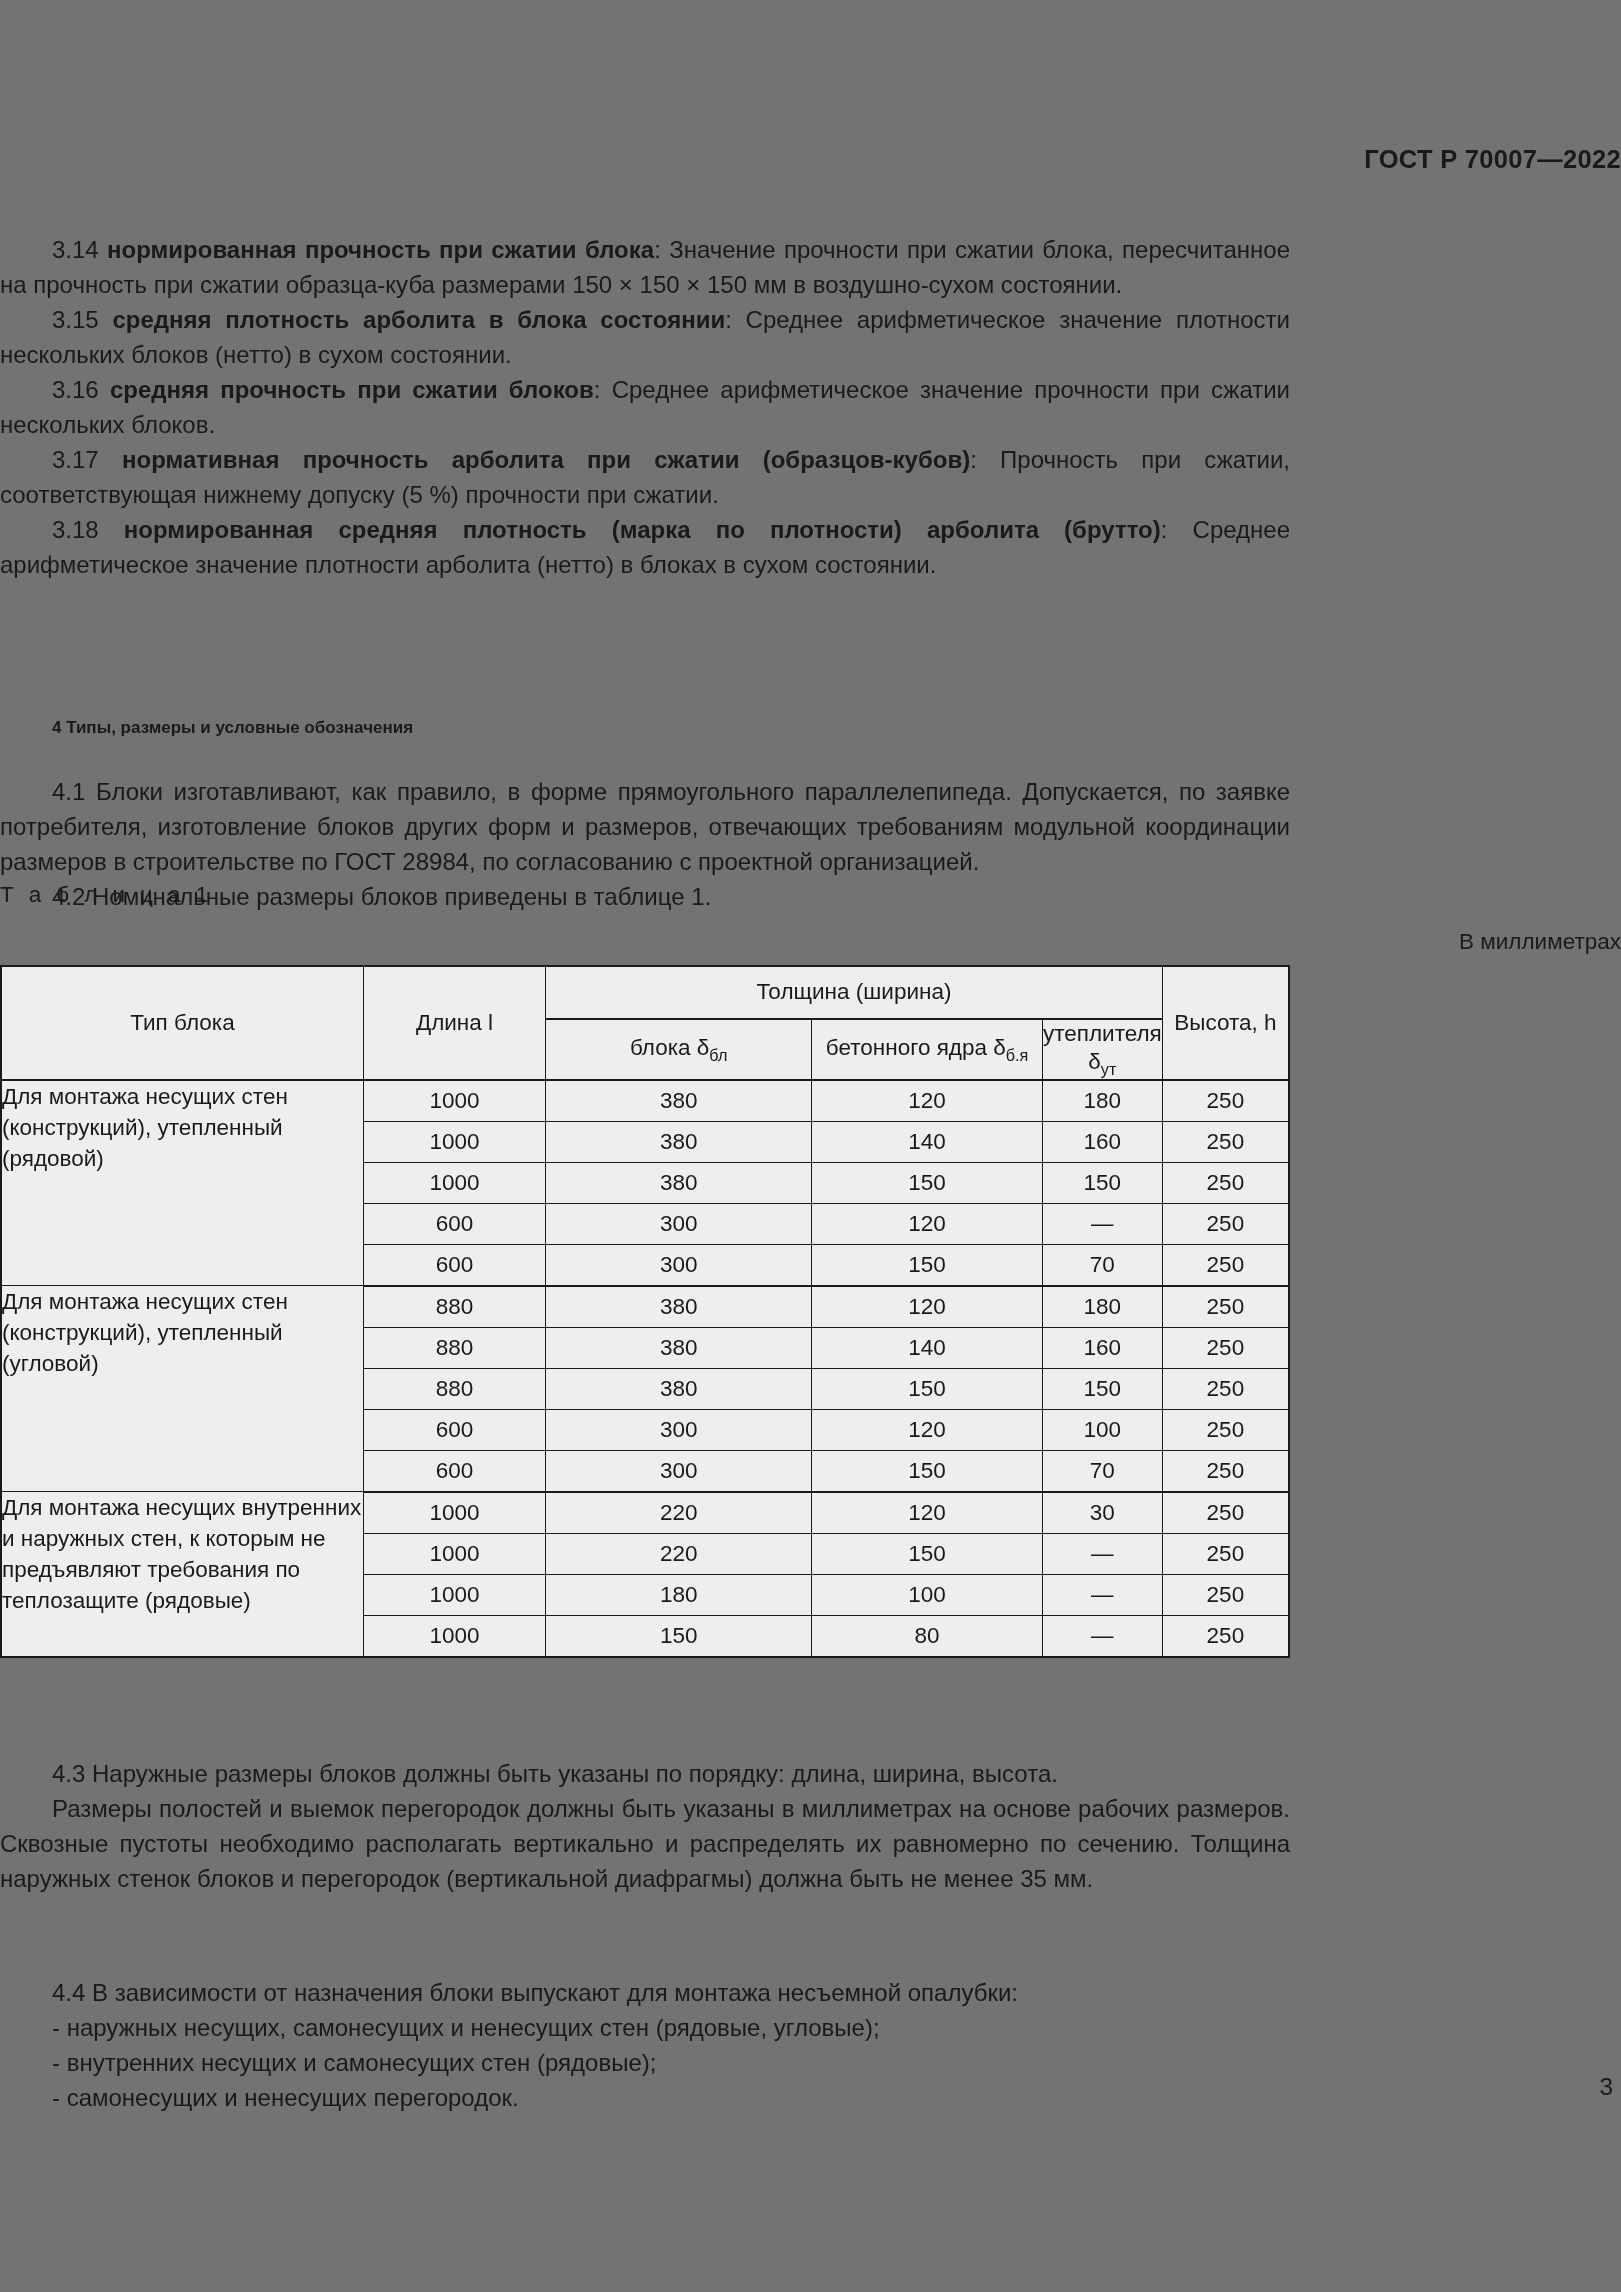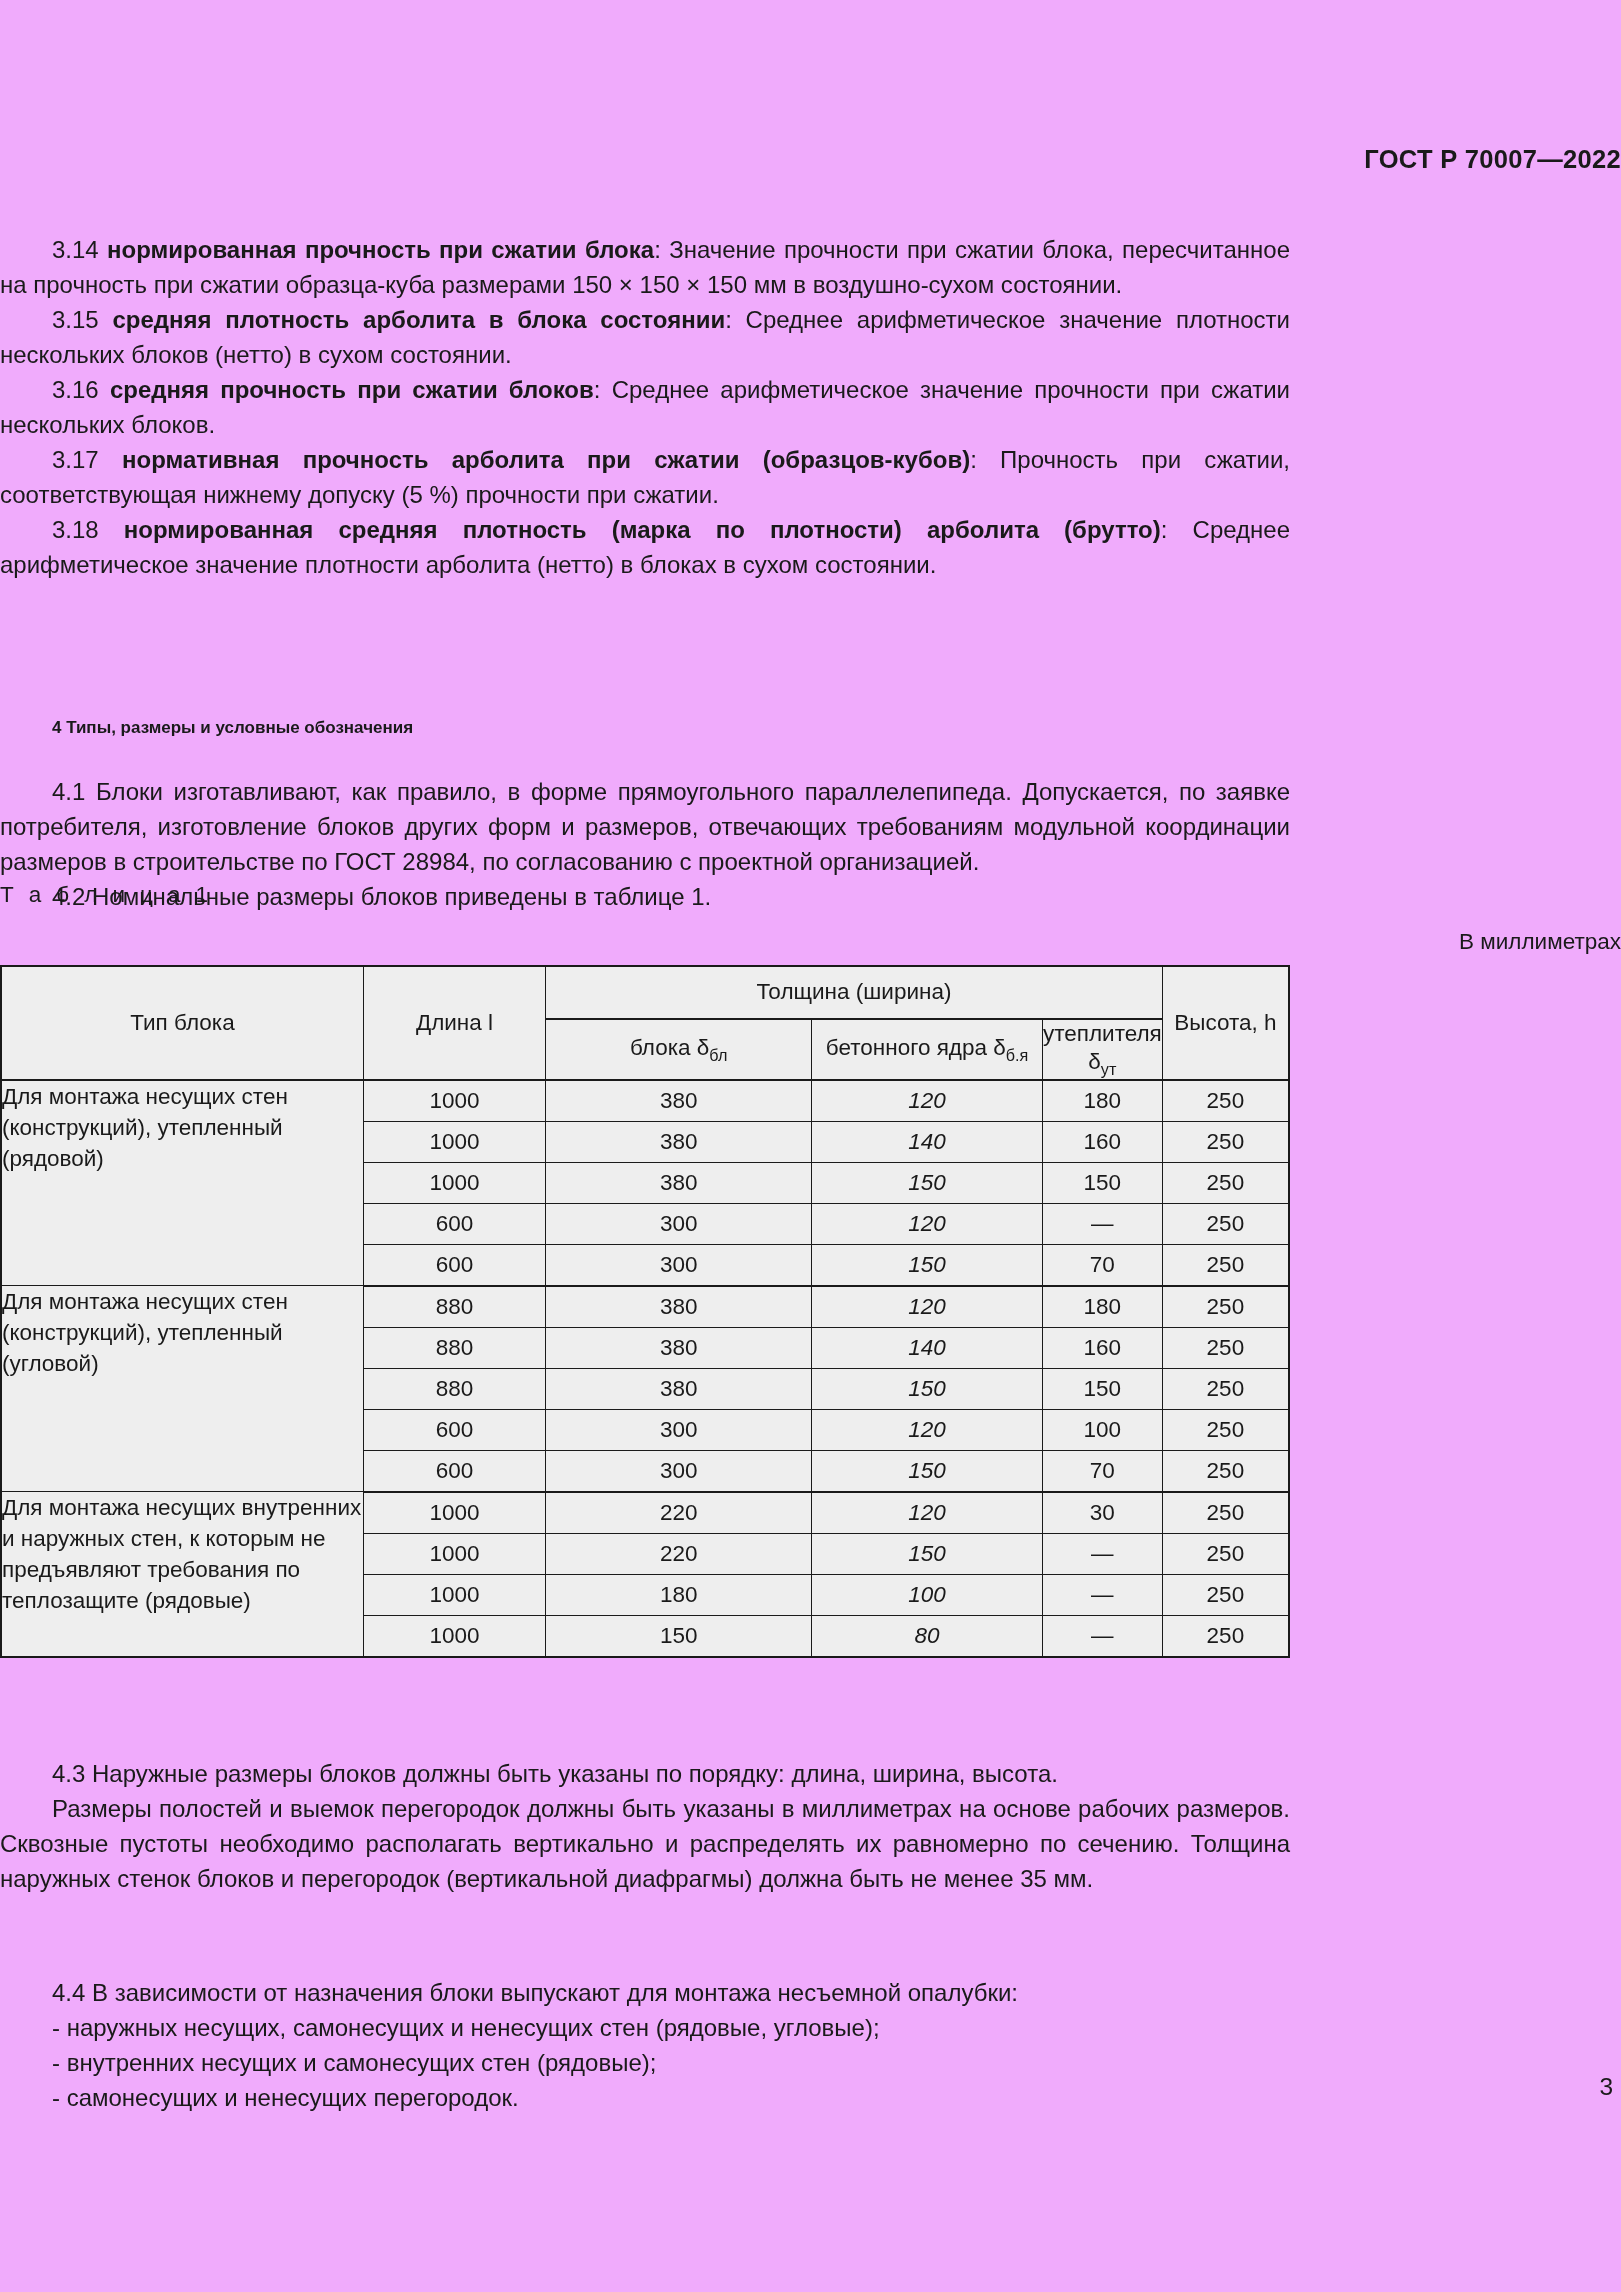--- a/index.html
+++ b/index.html
@@ -8,21 +8,21 @@
     background: #ffffff;
   }
   body {
     font-family: "Liberation Sans", sans-serif;
     color: #1a1a1a;
   }
   .page {
     position: relative;
     width: 1621px;
     height: 2293px;
-    background: #f0abfc;
+    background: #737373;
     box-sizing: border-box;
     overflow: hidden;
   }
 
   
   .doc-header {
     position: absolute;
     right: 0;
     top: 145px;
     font-size: 25.5px;
@@ -114,21 +114,21 @@
     width: 370px;
   }
   td.num {
     text-align: center;
     vertical-align: middle;
     height: 40px;
     line-height: 40px;
   }
   td.c-len { width: 186px; }
   td.c-bl  { width: 274px; }
-  td.c-core{ width: 235px; font-style: italic; }
+  td.c-core{ width: 235px; }
   td.c-ins { width: 90px; }
   td.c-h   { width: 127px; }
 
   .sub { font-size: 0.72em; vertical-align: sub; }
 
   
   .block-43 { position: absolute; left: 0; top: 1756px; width: 1290px; }
   .block-44 { position: absolute; left: 0; top: 1975px; width: 1290px; }
   .dash-item { font-size: 24px; line-height: 35px; margin: 0; padding-left: 52px; }
 

